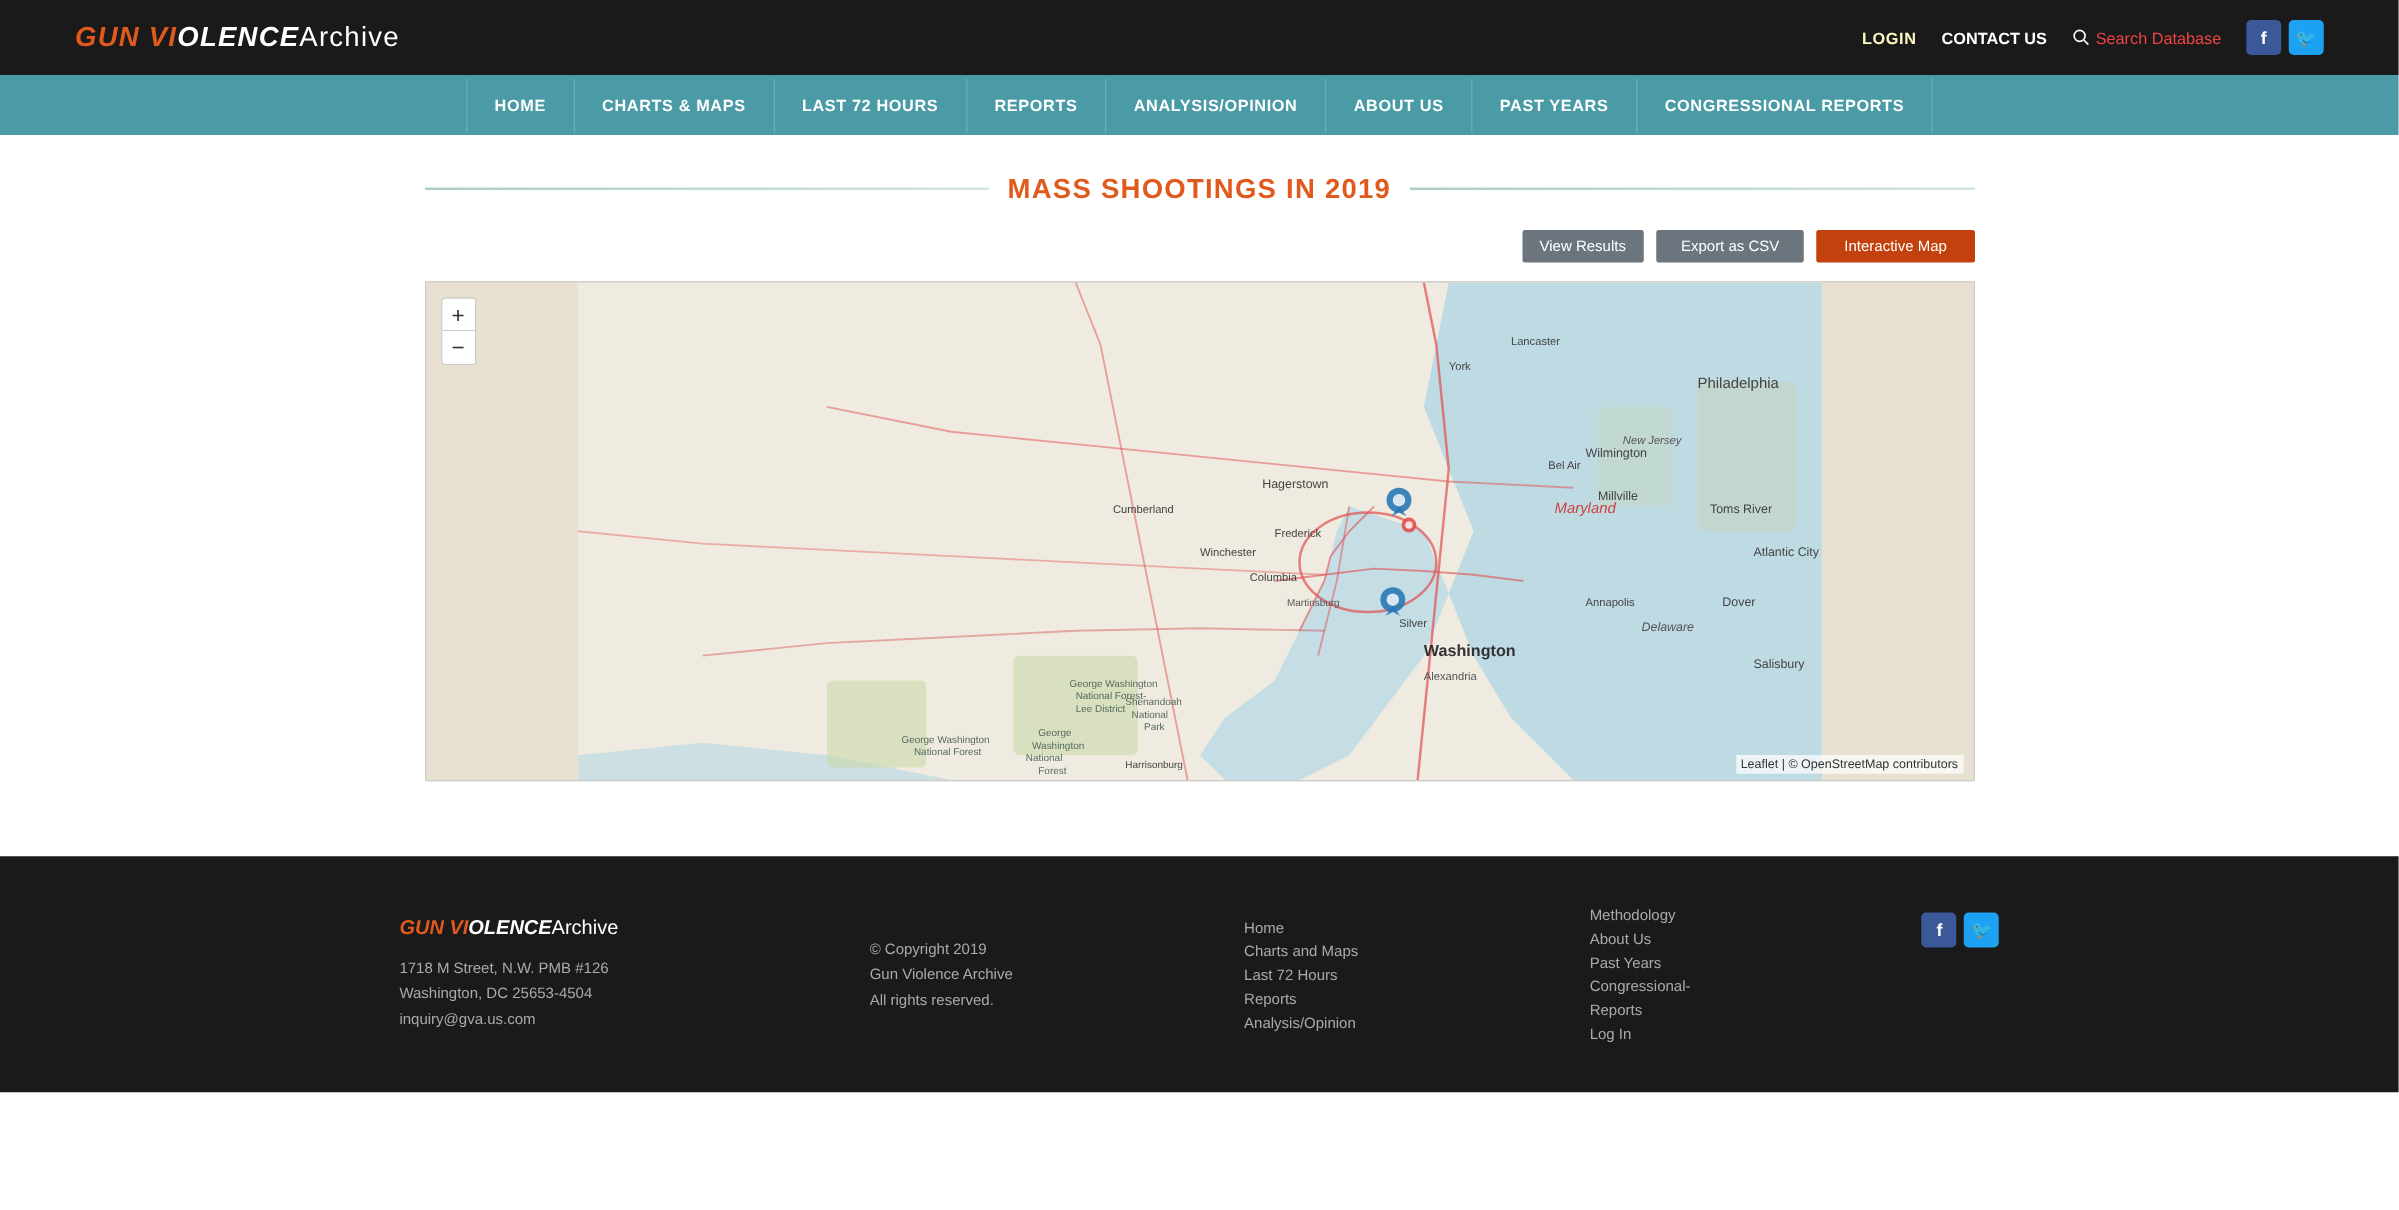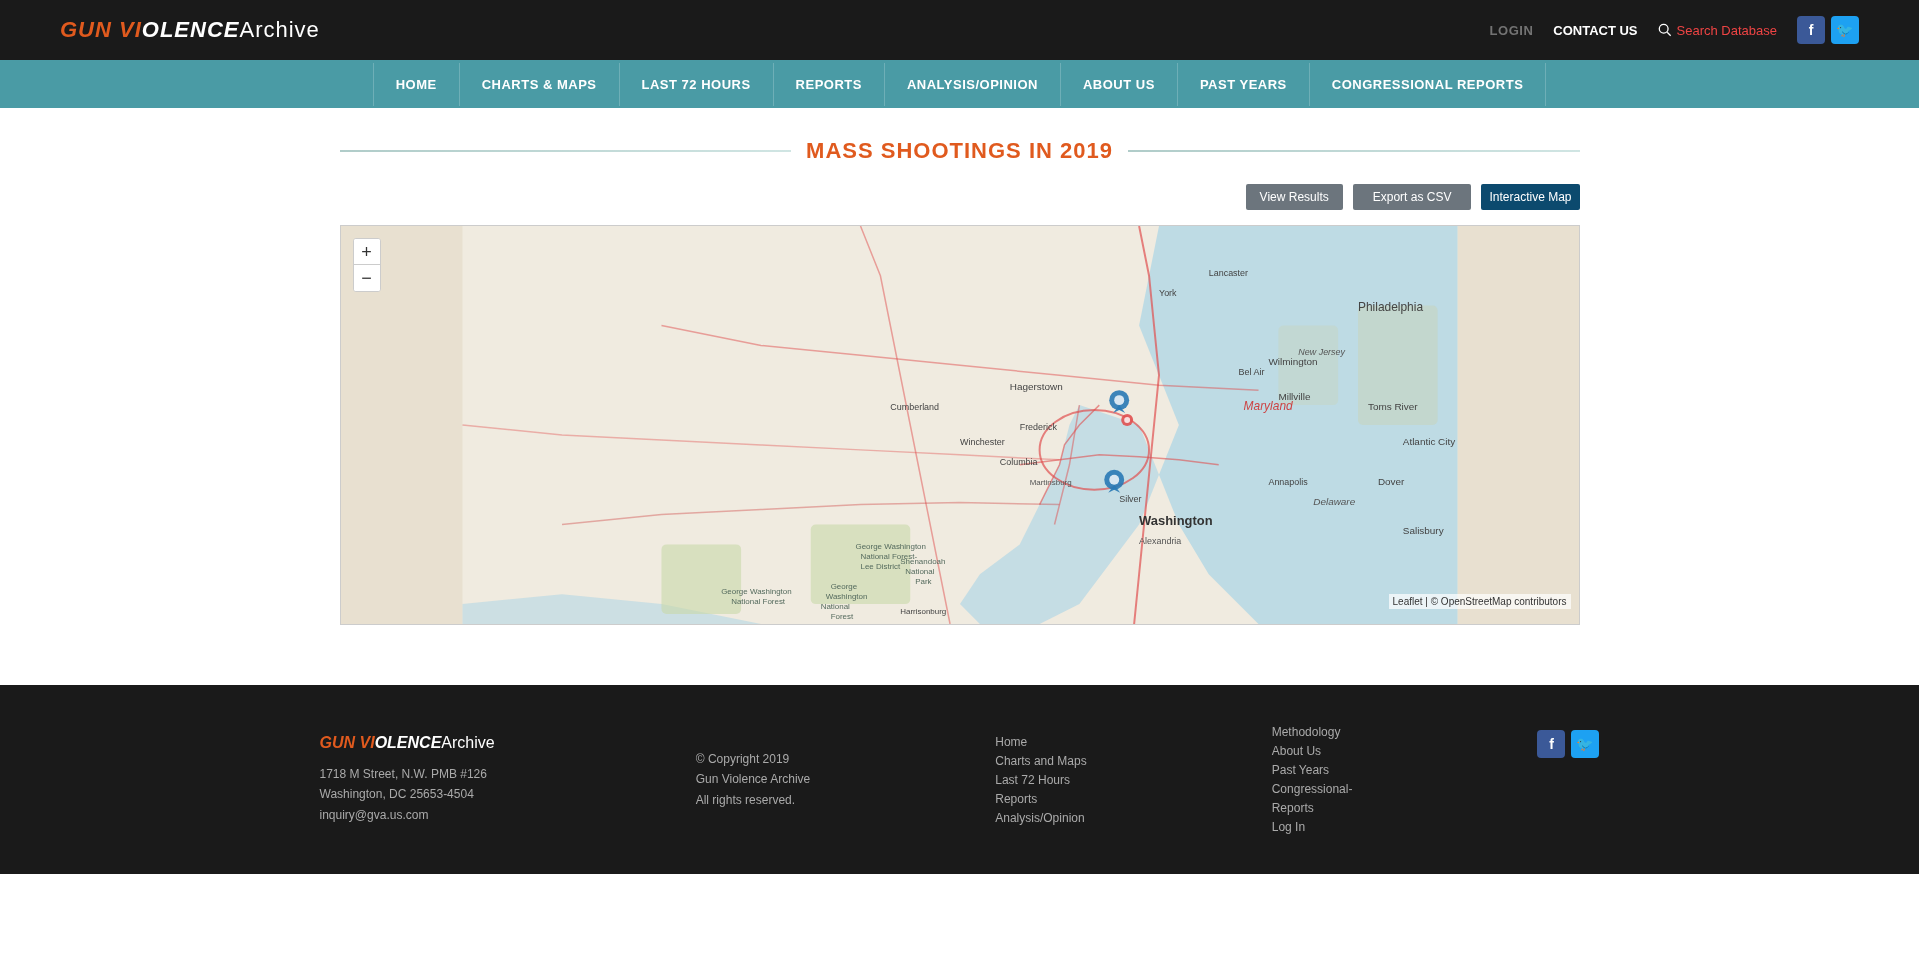--- a/index.html
+++ b/index.html
@@ -20,21 +20,21 @@
     }
     .logo-gun { color: #e05a1e; font-weight: 900; font-size: 22px; font-style: italic; letter-spacing: 1px; }
     .logo-violence { color: #fff; font-weight: 900; font-size: 22px; font-style: italic; letter-spacing: 1px; }
     .logo-archive { color: #fff; font-size: 22px; font-weight: 300; letter-spacing: 1px; }
     .header-right {
       display: flex;
       align-items: center;
       gap: 20px;
     }
     .header-login {
-      color: #737373;
+      color: #fef9c3;
       font-weight: bold;
       font-size: 13px;
       cursor: pointer;
       letter-spacing: 0.5px;
     }
     .header-contact {
       color: #fff;
       font-size: 13px;
       cursor: pointer;
       font-weight: bold;
@@ -133,43 +133,43 @@
     .btn-export {
       background: #6c757d;
       color: #fff;
       border: none;
       padding: 6px 20px;
       font-size: 12px;
       cursor: pointer;
       border-radius: 2px;
     }
     .btn-interactive {
-      background: #0c4a6e;
+      background: #c2410c;
       color: #fff;
       border: none;
-      padding: 6px 8px;
+      padding: 6px 22px;
       font-size: 12px;
       cursor: pointer;
       border-radius: 2px;
     }
 
     
     .map-container {
       position: relative;
       width: 100%;
       height: 400px;
       border: 1px solid #ccc;
       overflow: hidden;
       background: #e8e0d0;
     }
 
     
     .map-attribution {
       position: absolute;
-      bottom: 15px;
+      bottom: 5px;
       right: 8px;
       font-size: 10px;
       color: #333;
       background: rgba(255,255,255,0.7);
       padding: 2px 4px;
     }
 
     
     .zoom-controls {
       position: absolute;

